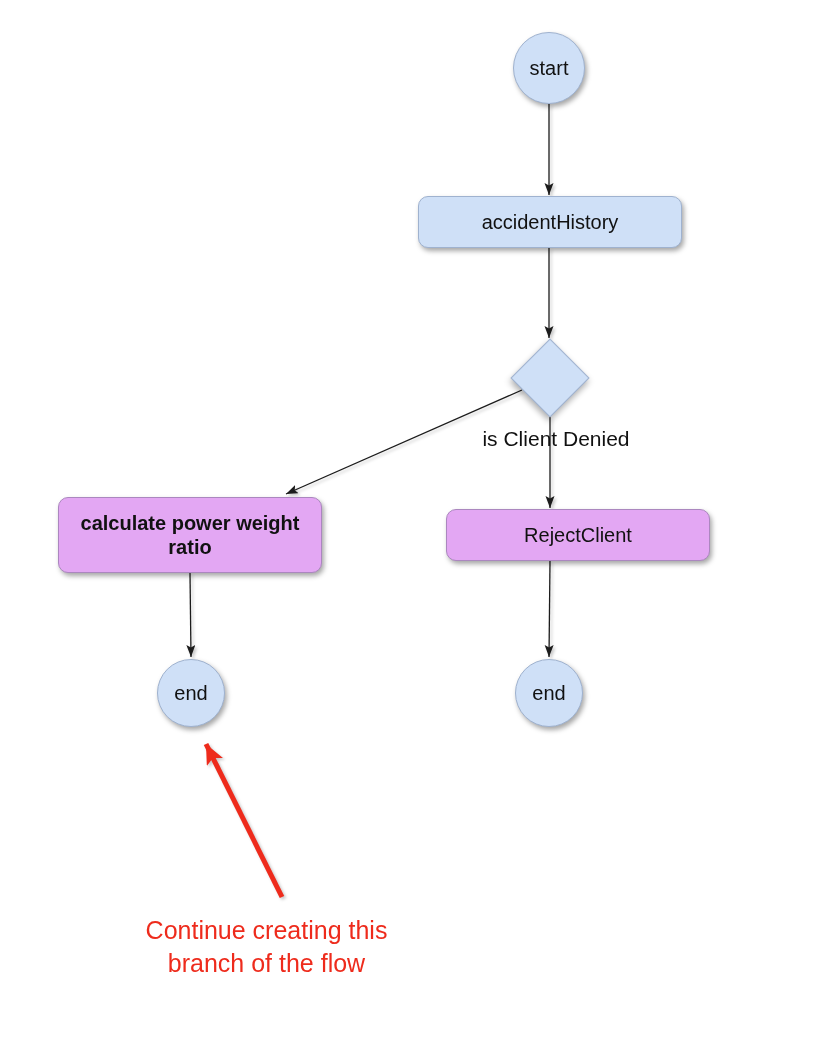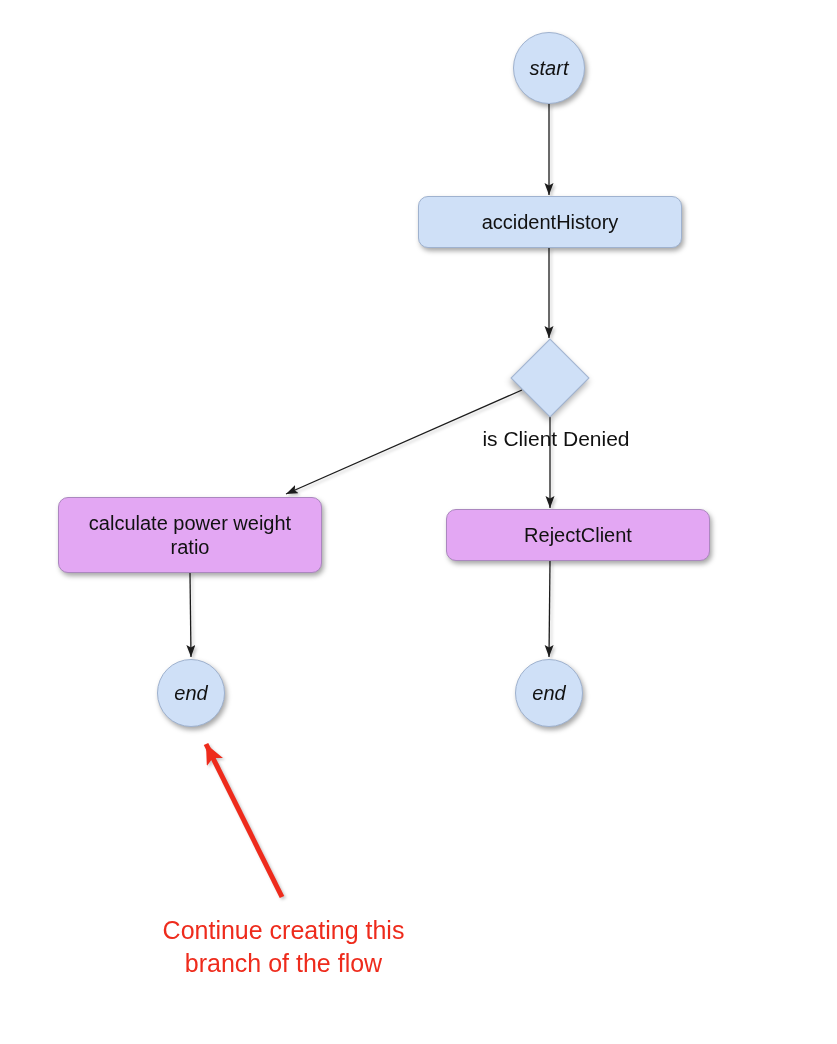--- a/index.html
+++ b/index.html
@@ -49,45 +49,45 @@
   .blue {
     background: var(--node-blue-fill, #cfe0f7);
     border: 1px solid var(--node-blue-border, #9fb2cf);
   }
   .purple {
     background: var(--node-purple-fill, #e3a7f3);
     border: 1px solid var(--node-purple-border, #ab87bf);
   }
   .shadowed { box-shadow: 2px 3px 5px rgba(0,0,0,0.35); }
 
-  .circle { border-radius: 50%; font-style: italic; }
+  .circle { border-radius: 50%; }
   .box { border-radius: 10px; padding: 0 12px; }
 
   .node-start   { left: 513px; top: 32px;  width: 72px; height: 72px; }
   .node-accident{ left: 418px; top: 196px; width: 264px; height: 52px; }
   .node-diamond {
     left: 522px; top: 350px; width: 56px; height: 56px;
     transform: rotate(45deg);
     filter: drop-shadow(2px 3px 3px rgba(0,0,0,0.32));
   }
   .decision-label {
     position: absolute;
     left: 446px; top: 426px; width: 220px;
     text-align: center;
     font-size: 21px;
     line-height: 26px;
   }
-  .node-calculate { left: 58px;  top: 497px; width: 264px; height: 76px; }
+  .node-calculate { left: 58px;  top: 497px; width: 264px; height: 76px; font-weight: bold; }
   .node-reject    { left: 418px; top: 509px; width: 264px; height: 52px; margin-left: 28px; }
   .node-end-left  { left: 157px; top: 659px; width: 68px; height: 68px; }
   .node-end-right { left: 515px; top: 659px; width: 68px; height: 68px; }
 
   .annotation-text {
     position: absolute;
-    left: 161px; top: 914px; width: 245px;
+    left: 144px; top: 914px; width: 245px;
     text-align: center;
     font-size: 25px;
     line-height: 33px;
     color: var(--annotation-red, #ee2b1c);
   }
 </style>
 </head>
 <body>
 
 <div class="canvas">

